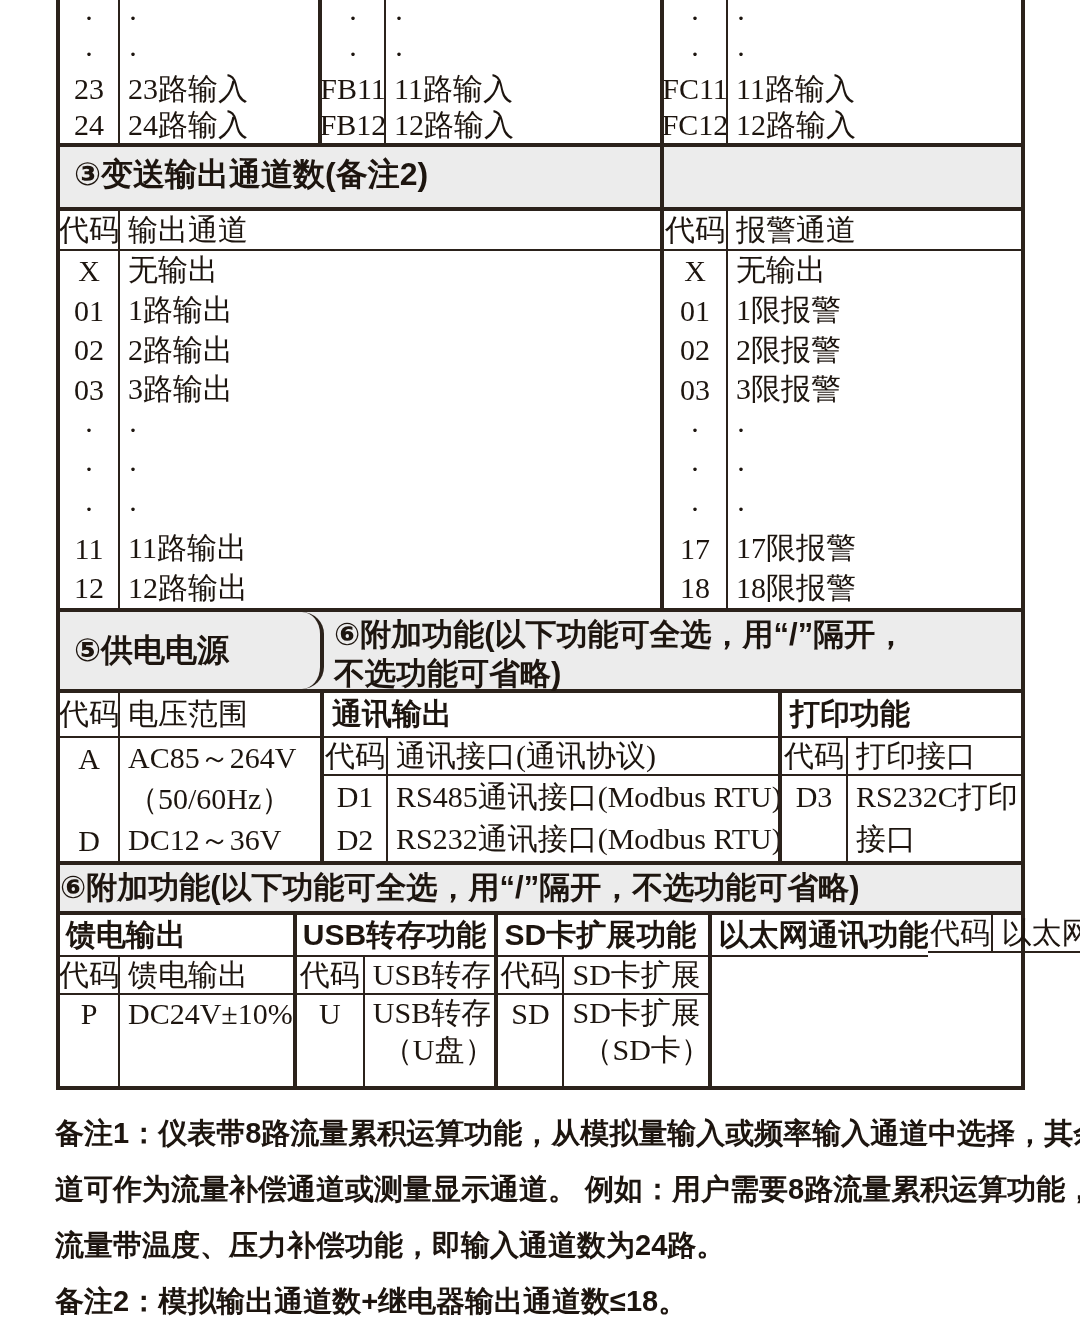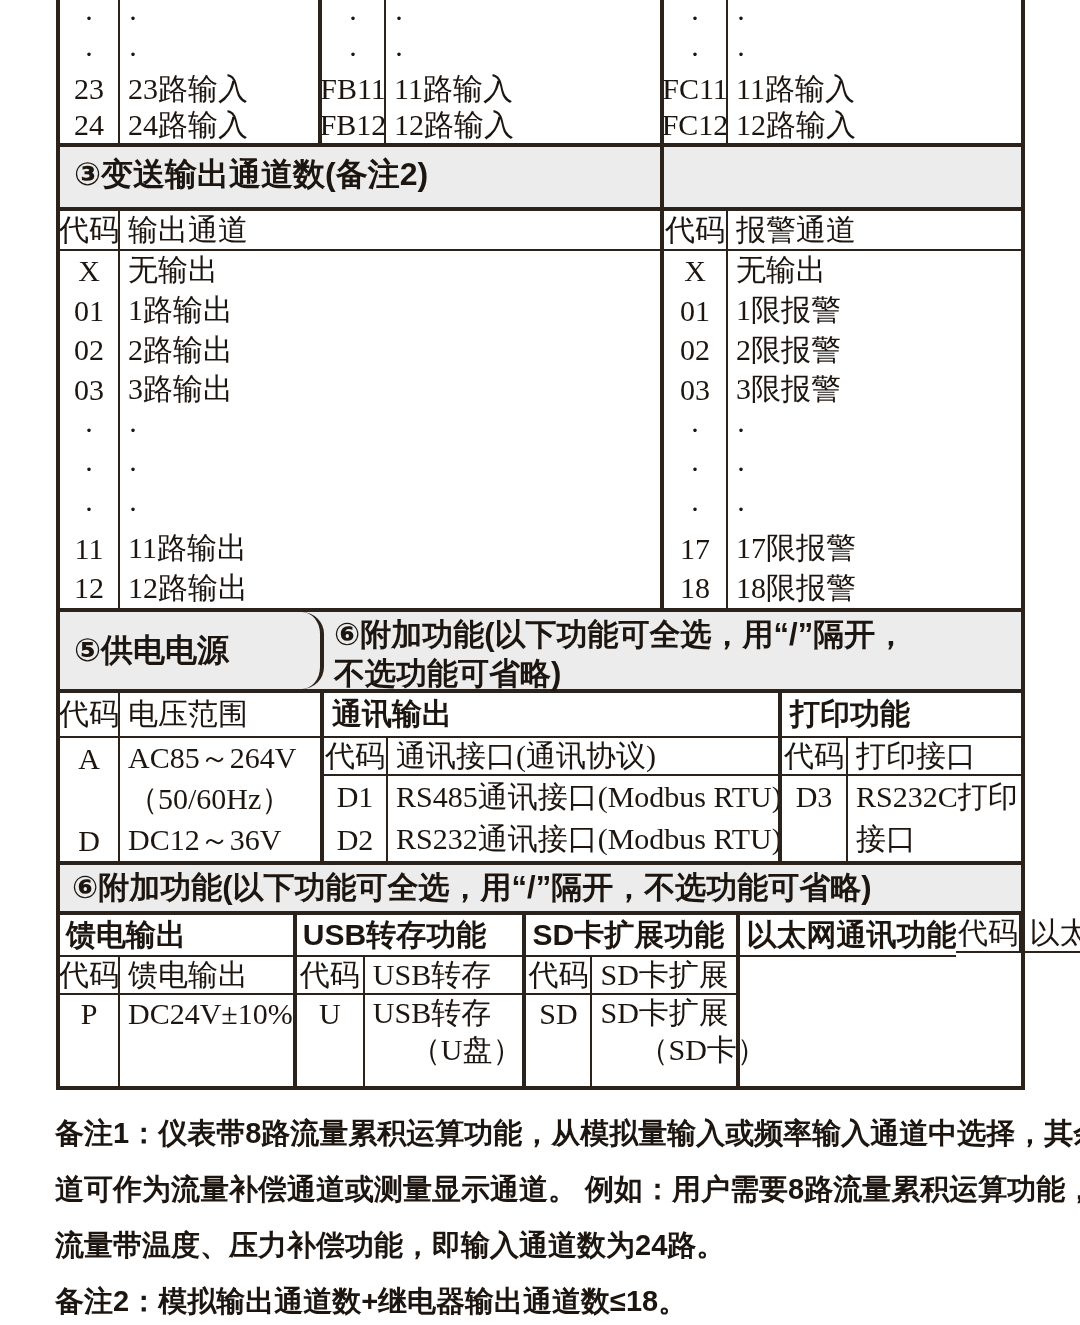--- a/index.html
+++ b/index.html
@@ -68,26 +68,26 @@
   .ebody{flex:1;display:flex;flex-direction:column;}
   .erows{flex:1;display:flex;flex-direction:column;}
 
   
   .dbody{flex:1;display:flex;min-height:0;}
   .codecol{flex:none;border-right:2px solid var(--bc);display:flex;flex-direction:column;}
   .codeline{display:flex;align-items:center;justify-content:center;}
   .desccol{flex:1;display:flex;flex-direction:column;}
   .dline{display:flex;align-items:center;padding-left:8px;white-space:nowrap;overflow:hidden;}
   .h37{height:37px;flex:none;} .h41{height:41px;flex:none;} .h42{height:42px;flex:none;}
-  .indent{padding-left:46px;}
+  .indent{padding-left:18px;}
 
   
   .hdrF{height:54px;flex:none;background:var(--gray);
     border-top:4px solid var(--bc);border-bottom:4px solid var(--bc);
-    display:flex;align-items:center;padding-left:12px;font-size:31px;}
+    display:flex;align-items:center;padding-left:0;font-size:31px;}
 
   
   .rowG{flex:1;display:flex;}
   .g1{width:264px;border-right:4px solid var(--bc);display:flex;flex-direction:column;}
   .g2{width:256px;border-right:4px solid var(--bc);display:flex;flex-direction:column;}
   .g3{width:214px;border-right:4px solid var(--bc);display:flex;flex-direction:column;}
   .g4{flex:1;display:flex;flex-direction:row;}
   .gbold{height:42px;flex:none;border-bottom:2px solid var(--bc);display:flex;align-items:center;padding-left:6px;font-size:30px;white-space:nowrap;overflow:hidden;}
 
   

